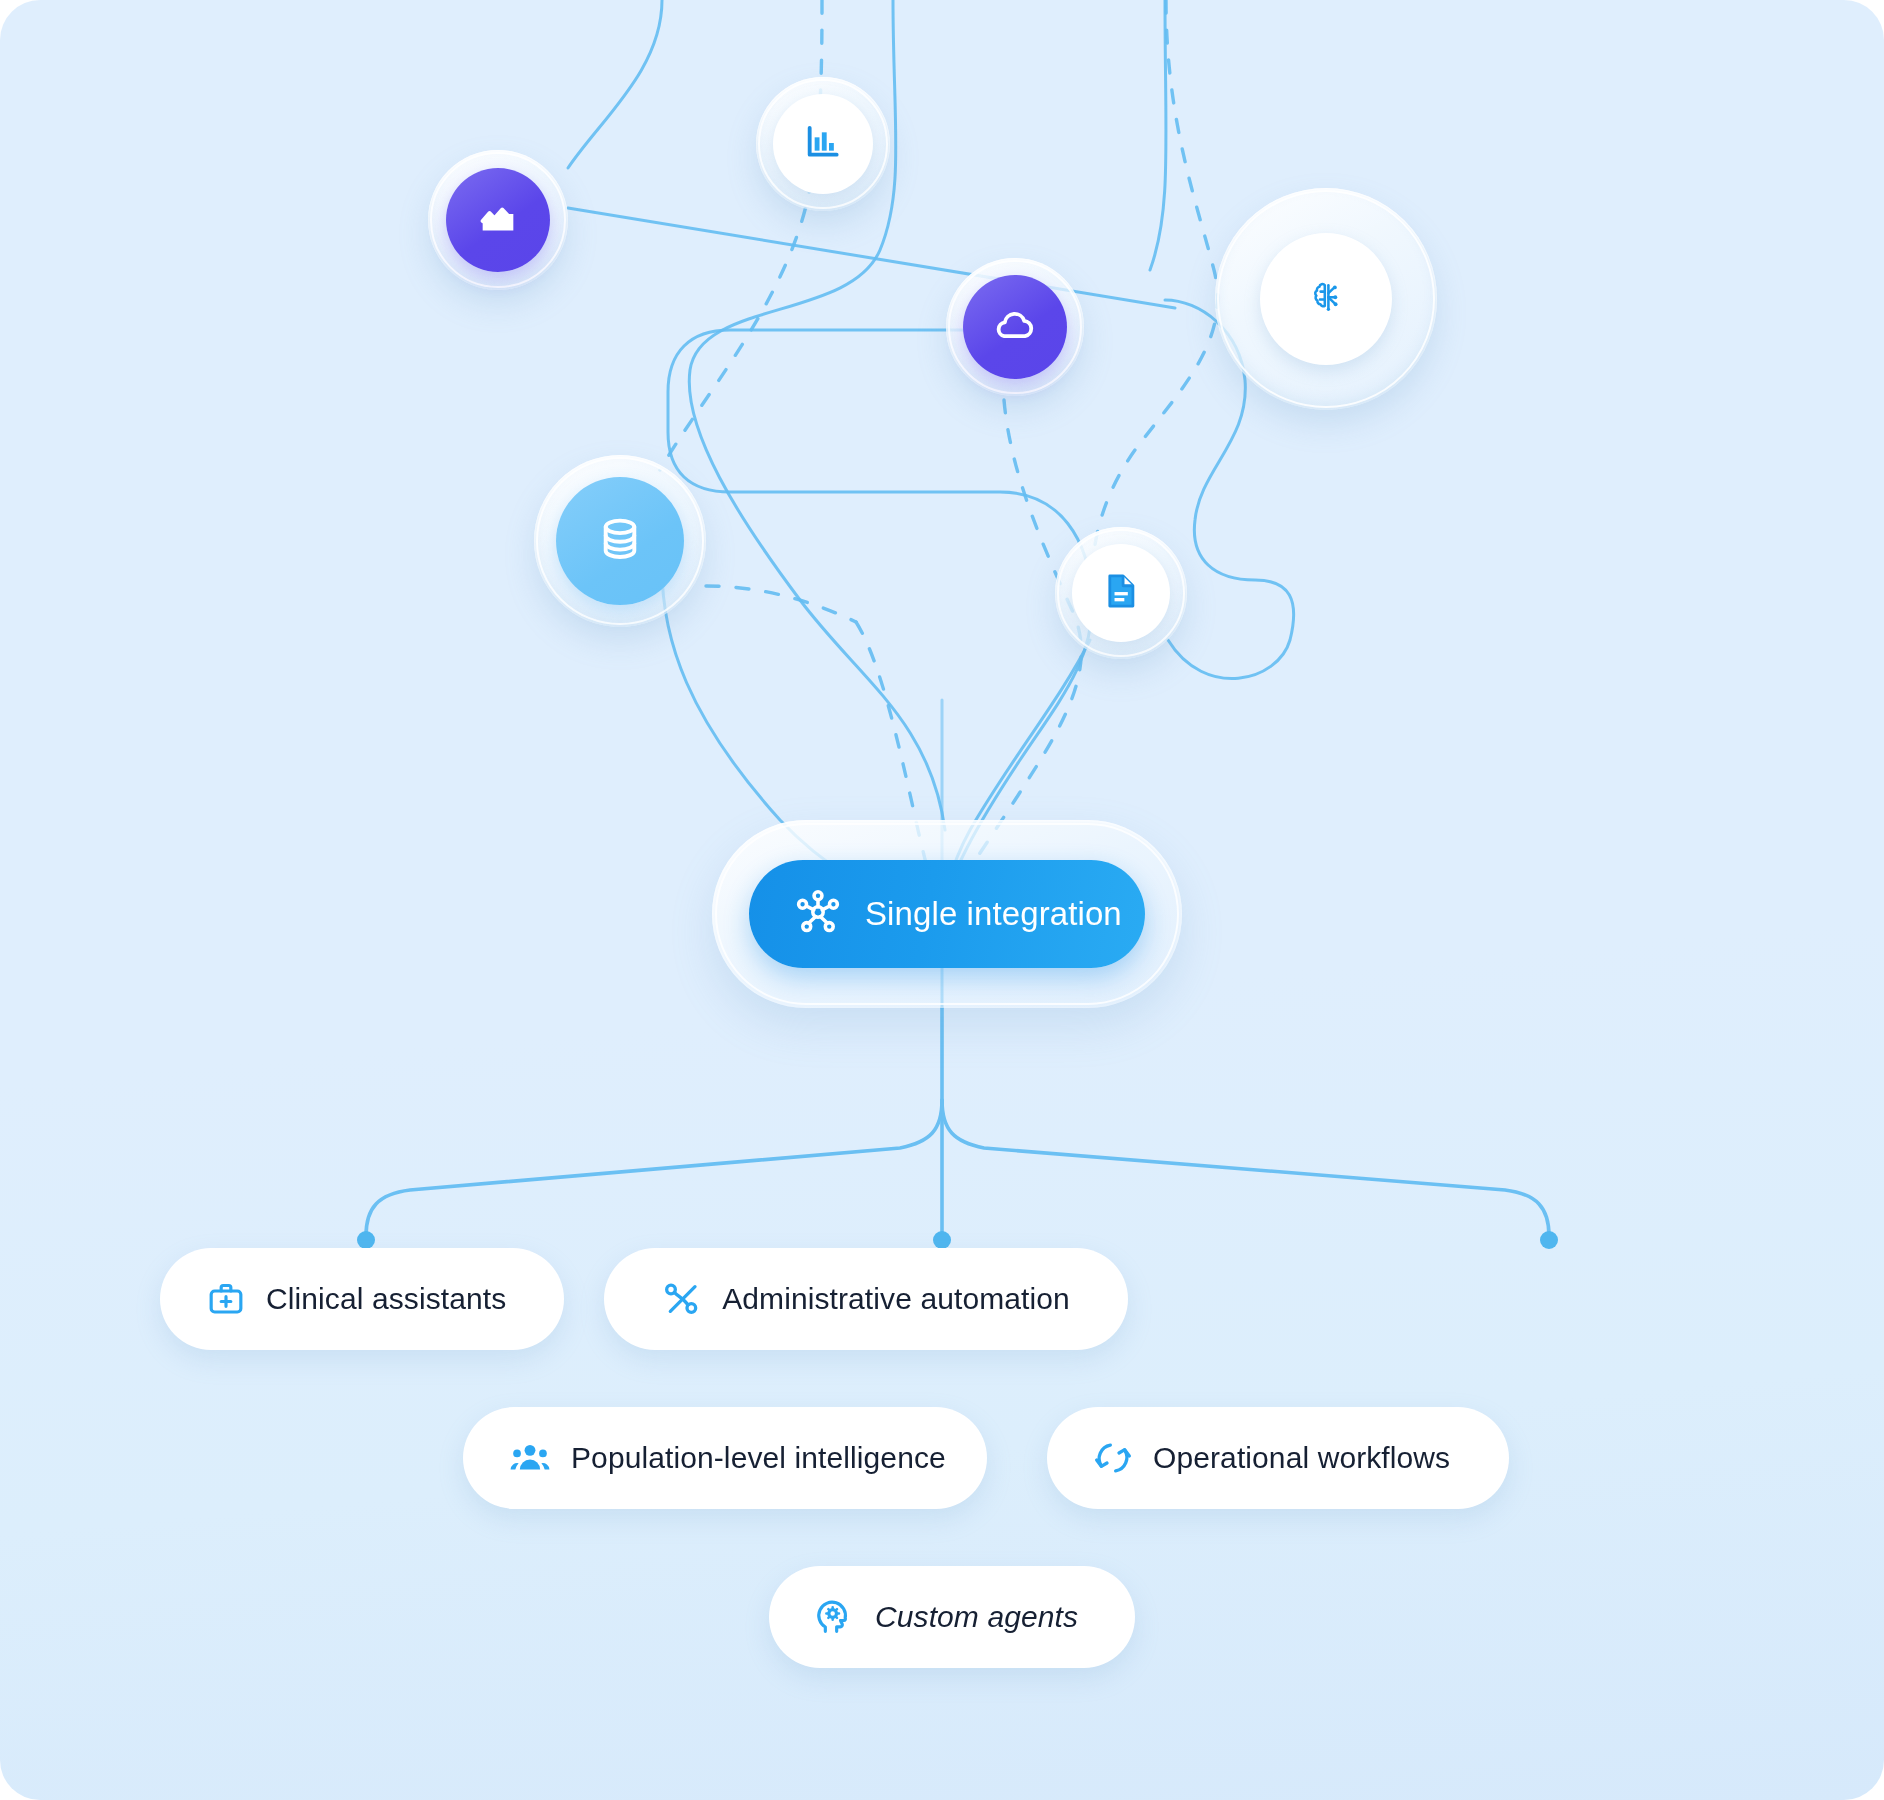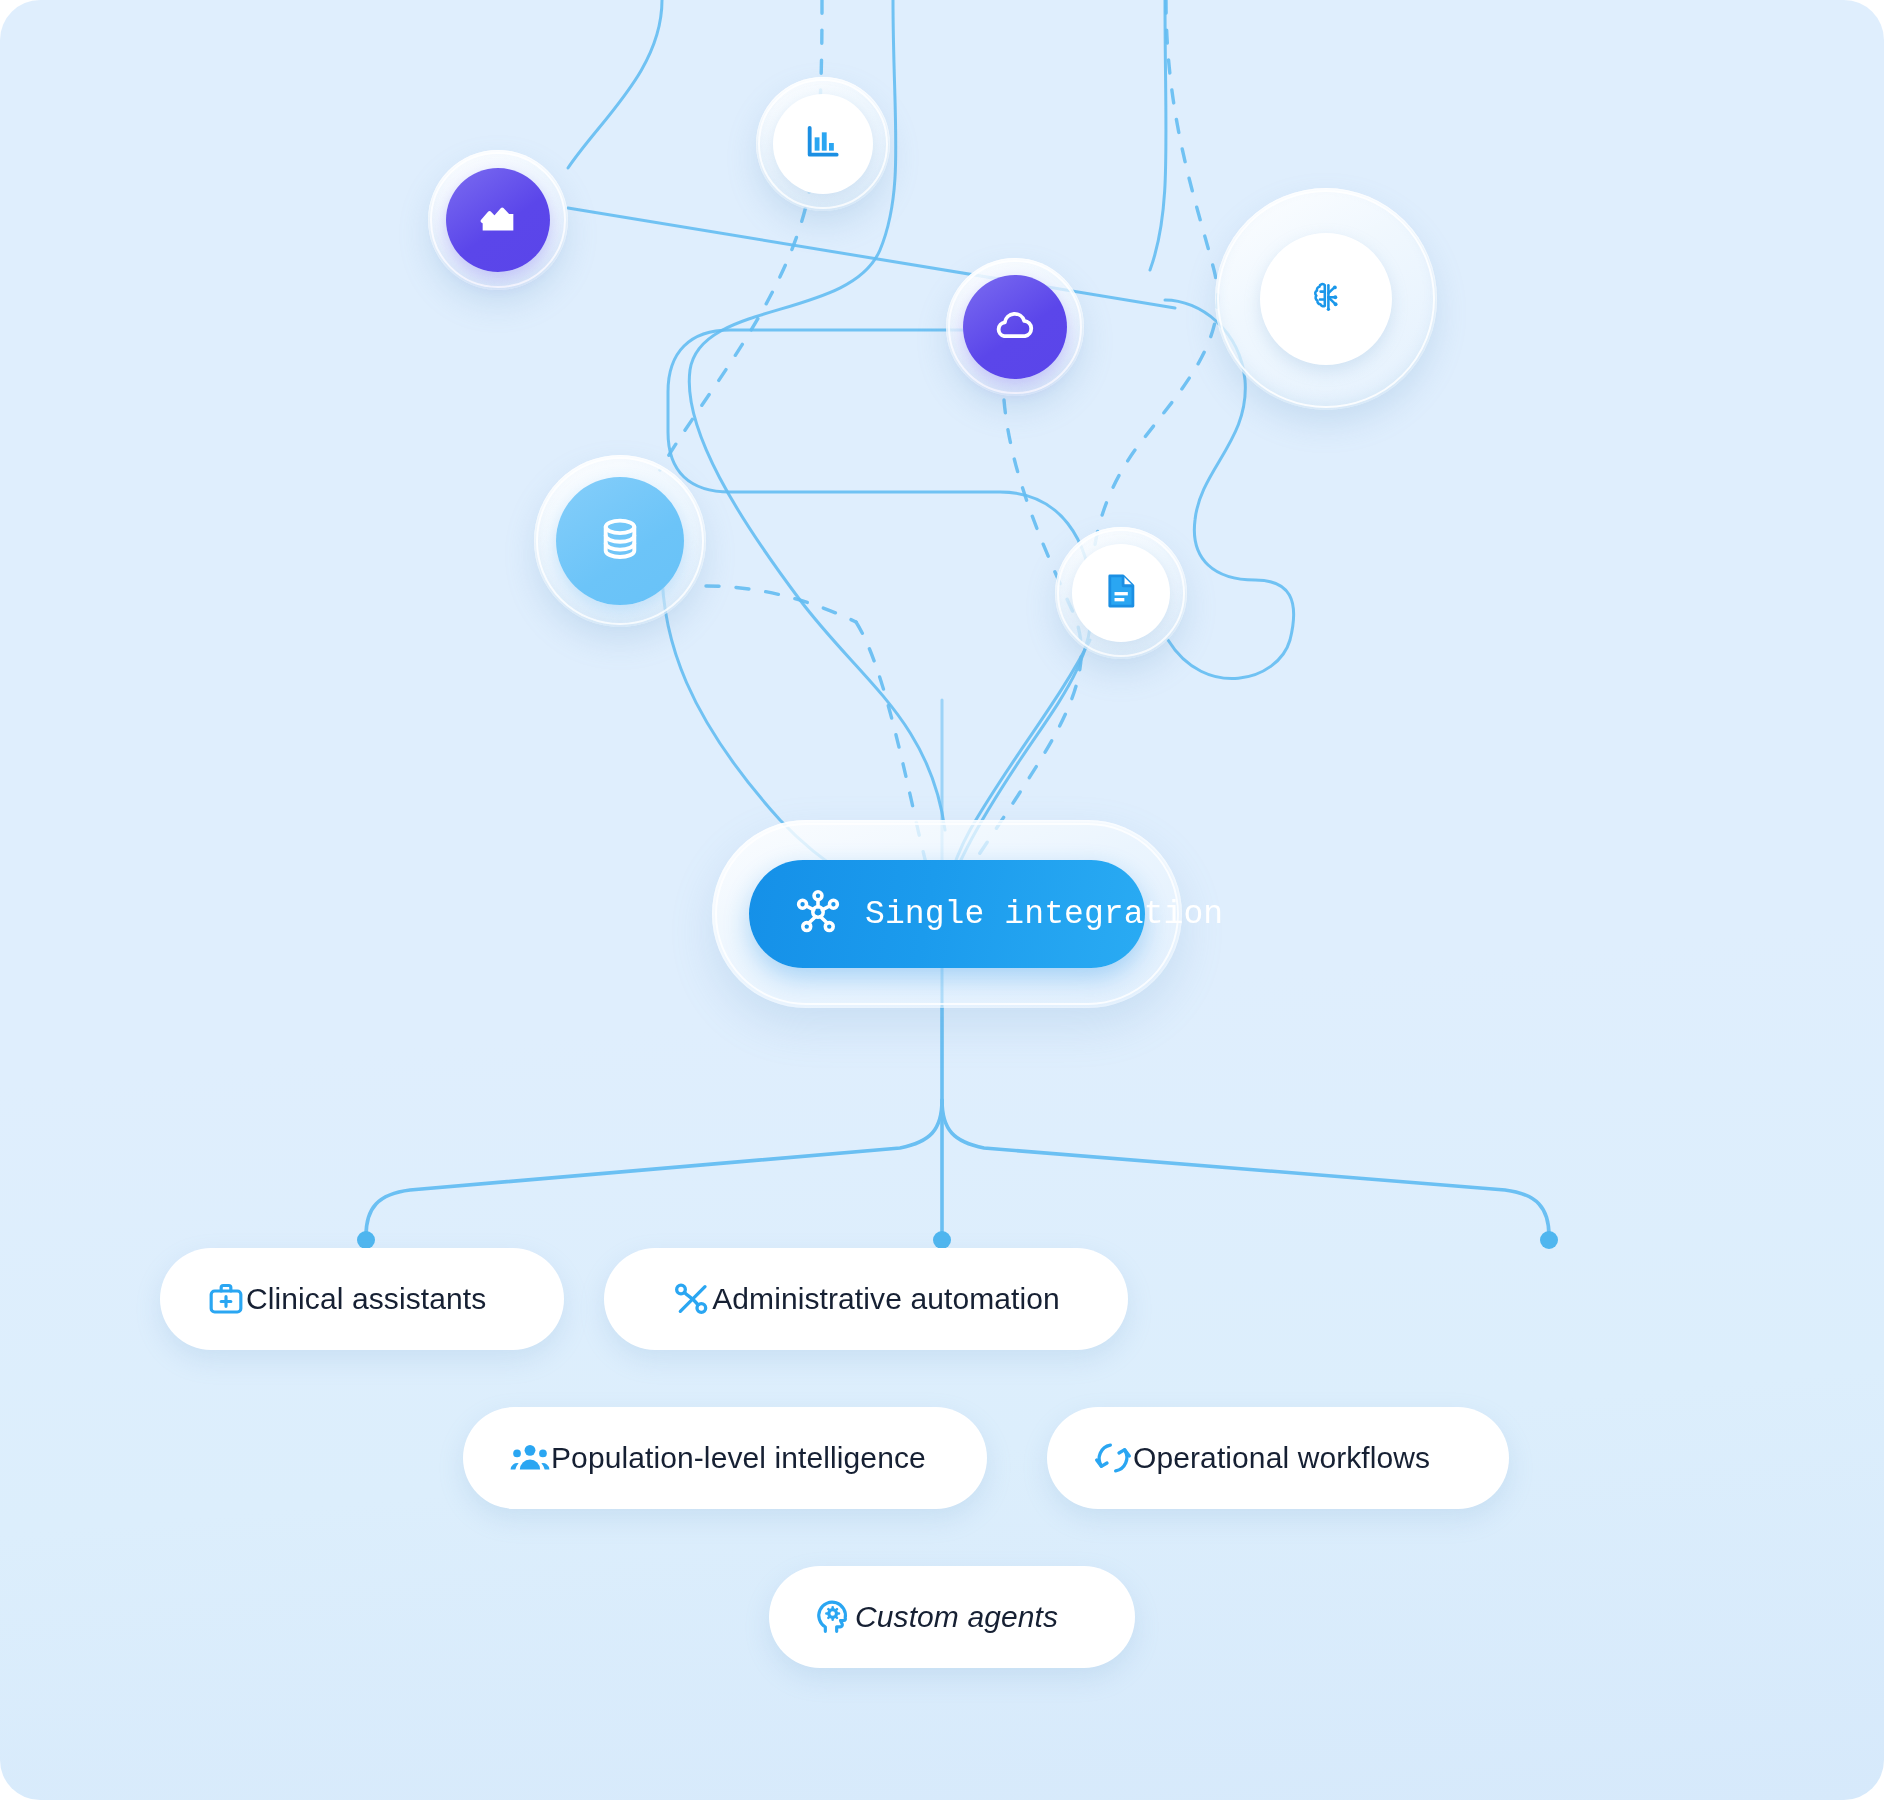--- a/index.html
+++ b/index.html
@@ -104,21 +104,20 @@
     width: 470px;
     height: 188px;
     border-radius: 94px;
     background: linear-gradient(160deg, rgba(255,255,255,0.88) 0%, rgba(242,249,255,0.62) 50%, rgba(228,241,253,0.5) 100%);
     box-shadow:
       0 18px 44px rgba(110,160,205,0.20),
       inset 0 2px 4px rgba(255,255,255,0.9);
     display: flex;
     align-items: center;
     justify-content: center;
-    font-family: Liberation Mono, monospace;
   }
   #integration-shell::after {
     content: "";
     position: absolute;
     inset: 3px;
     border-radius: 92px;
     border: 2px solid rgba(255,255,255,0.8);
     pointer-events: none;
   }
   #integration-pill {
@@ -143,20 +142,21 @@
 
   
   .card {
     position: absolute;
     height: 102px;
     border-radius: 51px;
     background: #ffffff;
     box-shadow: 0 10px 26px rgba(125,170,210,0.20);
     display: flex;
     align-items: center;
+    gap: 20px;
     padding: 0 46px;
     box-sizing: border-box;
   }
   .card .label {
     font-size: 30px;
     color: #162033;
     white-space: nowrap;
     letter-spacing: 0.1px;
   }
   .card .ico { flex: 0 0 auto; display: flex; align-items: center; }

